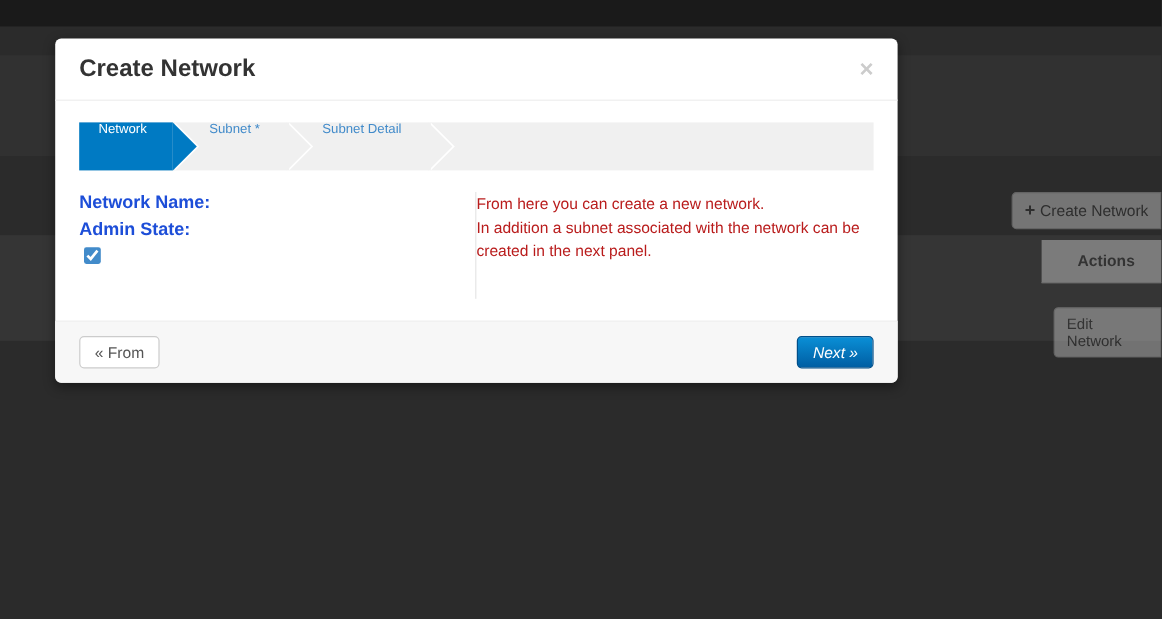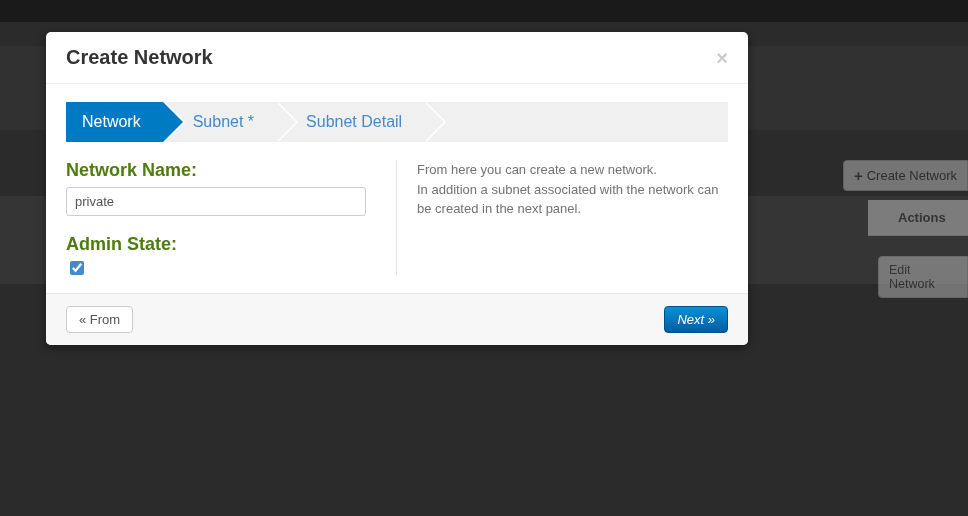--- a/index.html
+++ b/index.html
@@ -124,22 +124,22 @@
       background: #f0f0f0;
       border-radius: 0;
       height: 40px;
       margin-bottom: 18px;
       position: relative;
     }
     .step {
       position: relative;
       padding: 0 22px 0 30px;
       display: flex;
-      align-items: center;
-      font-size: 16px;
+      align-items: flex-start;
+      font-size: 11px;
       color: #428bca;
       cursor: pointer;
     }
     .step:first-child {
       padding-left: 16px;
     }
     .step.active {
       background: #007ac3;
       color: #fff;
     }
@@ -177,30 +177,29 @@
     .form-row {
       display: flex;
       gap: 30px;
     }
     .form-left {
       width: 300px;
     }
     .form-right {
       flex: 1;
       border-left: 1px solid #e5e5e5;
-      padding-left: 20px;
-      color: #737373;
+      color: #b91c1c;
       font-size: 13px;
       line-height: 1.5;
       padding-bottom: 30px;
     }
     label {
       display: block;
-      font-size: 18px;
-      color: #4d7c0f;
+      font-size: 15px;
+      color: #1d4ed8;
       margin-bottom: 6px;
       font-weight: bold;
     }
     .text-input {
       width: 100%;
       border: 1px solid #ccc;
       border-radius: 3px;
       padding: 6px 8px;
       font-size: 13px;
       color: #555;
@@ -274,21 +273,20 @@
       <div class="step">
         <span>Subnet *</span>
       </div>
       <div class="step">
         <span>Subnet Detail</span>
       </div>
     </div>
     <div class="form-row">
       <div class="form-left">
         <label>Network Name:</label>
-        <input type="text" class="text-input" value="private" style="">
         <label>Admin State:</label>
         <div class="checkbox-wrap">
           <input type="checkbox" checked="" style="">
         </div>
       </div>
       <div class="form-right">
         <div>From here you can create a new network.</div>
         <div>In addition a subnet associated with the network can be created in the next panel.</div>
       </div>
     </div>

